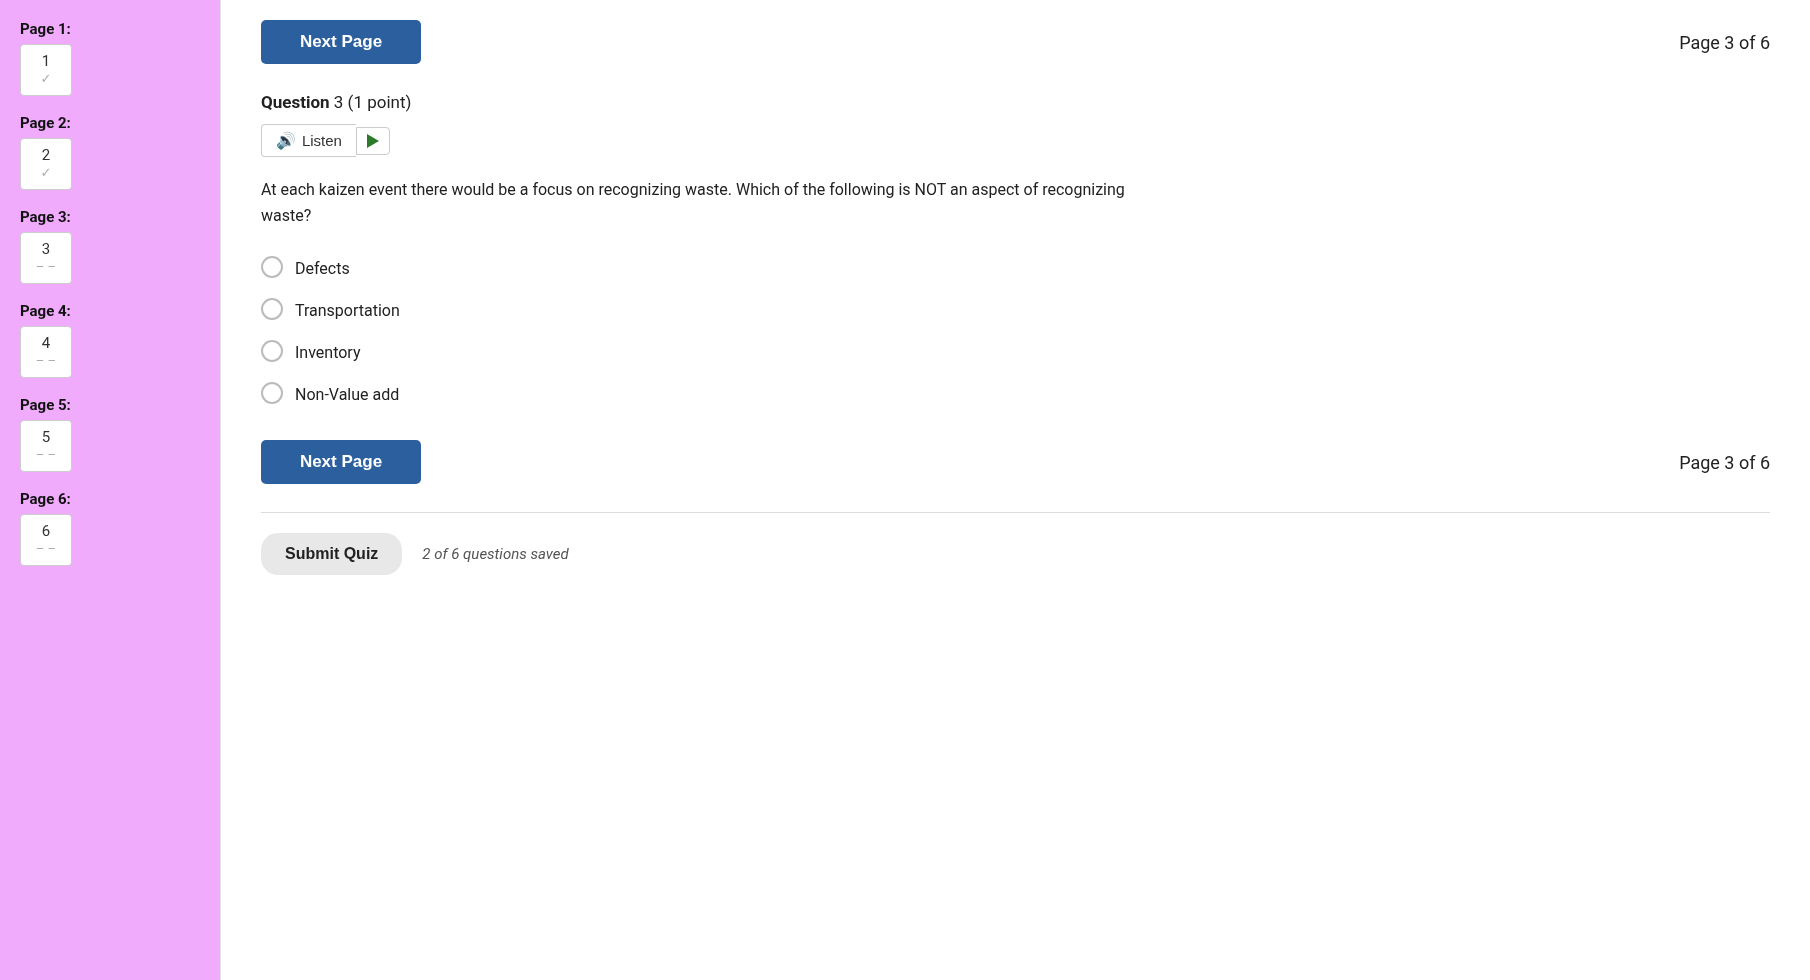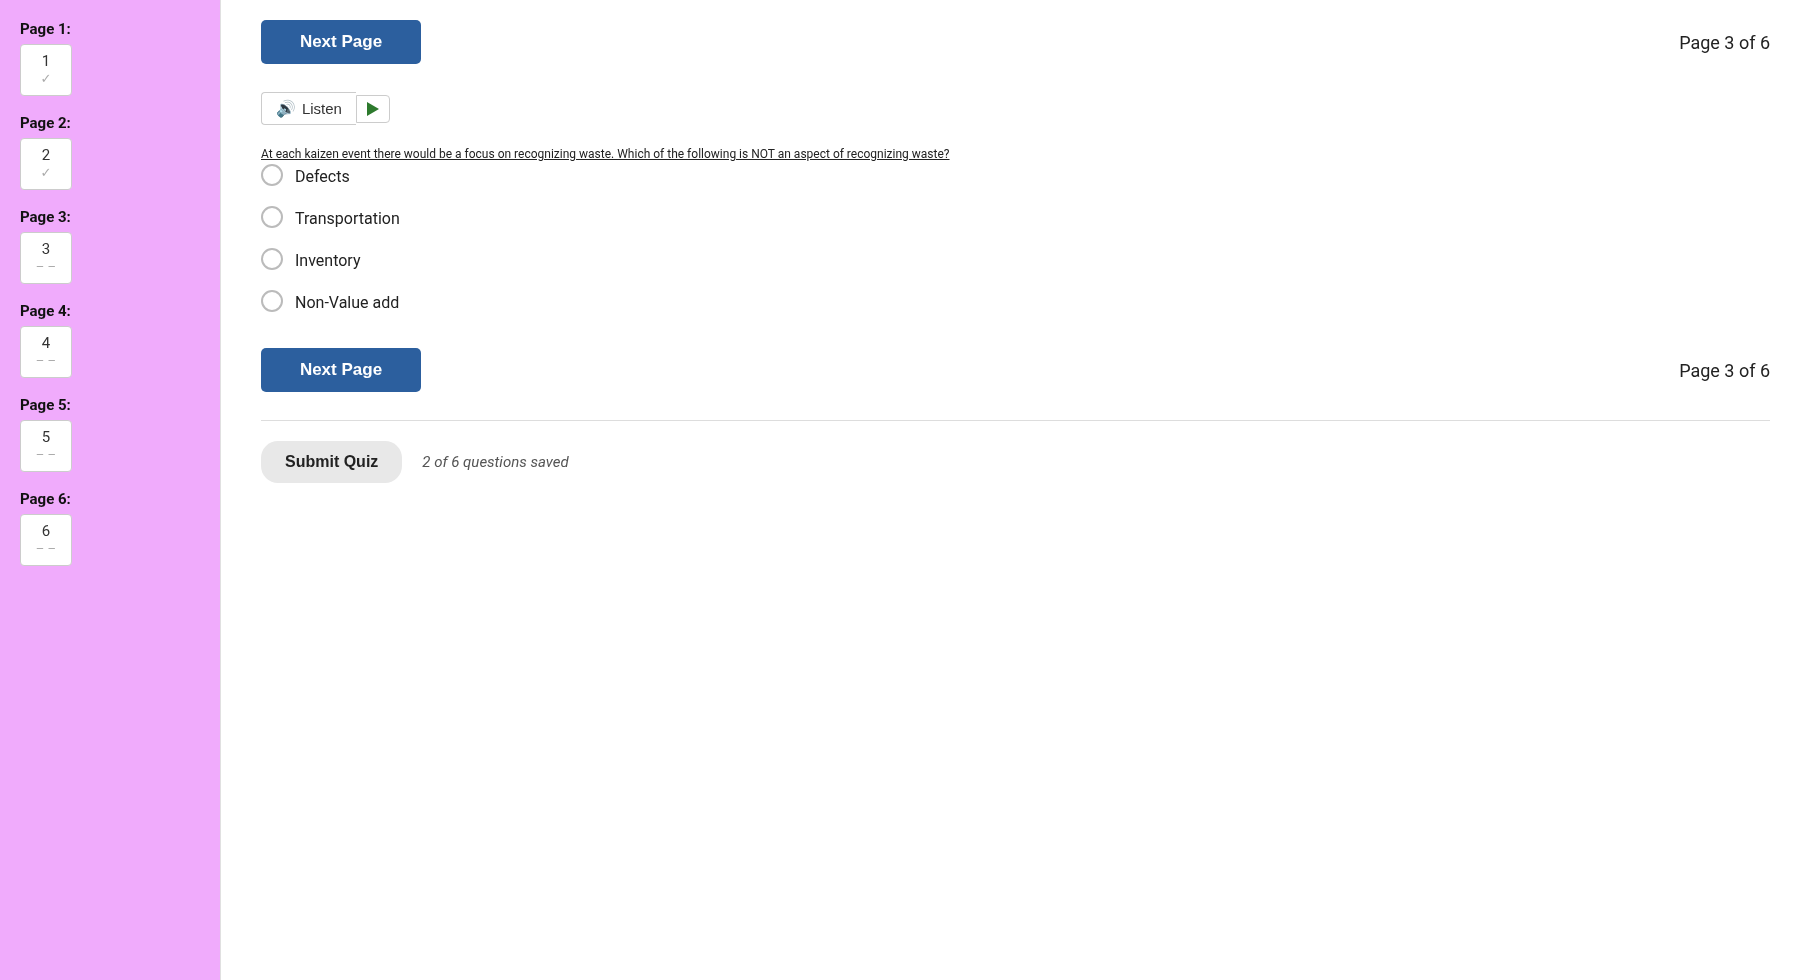--- a/index.html
+++ b/index.html
@@ -151,24 +151,24 @@
 
     .play-triangle {
       width: 0;
       height: 0;
       border-top: 7px solid transparent;
       border-bottom: 7px solid transparent;
       border-left: 12px solid #2d7a2d;
     }
 
     .question-text {
-      font-size: 12px;
+      font-size: 16px;
       line-height: 1.6;
+      margin-bottom: 28px;
       max-width: 900px;
-      text-decoration: underline;
     }
 
     .options-list {
       list-style: none;
       margin-bottom: 36px;
     }
 
     .option-item {
       display: flex;
       align-items: flex-end;
@@ -282,20 +282,23 @@
       </div>
   </div>
 
   <div class="main-content">
 
     <div class="top-bar">
       <button class="next-page-btn">Next Page</button>
       <span class="page-indicator">Page 3 of 6</span>
     </div>
 
+    <div class="question-header">
+      Question <span>3</span>&nbsp;<span>(1 point)</span>
+    </div>
 
     <div class="listen-bar">
       <button class="listen-btn">
         <span class="listen-icon">🔊</span>
         <span>Listen</span>
       </button>
       <button class="play-btn">
         <div class="play-triangle"></div>
       </button>
     </div>

